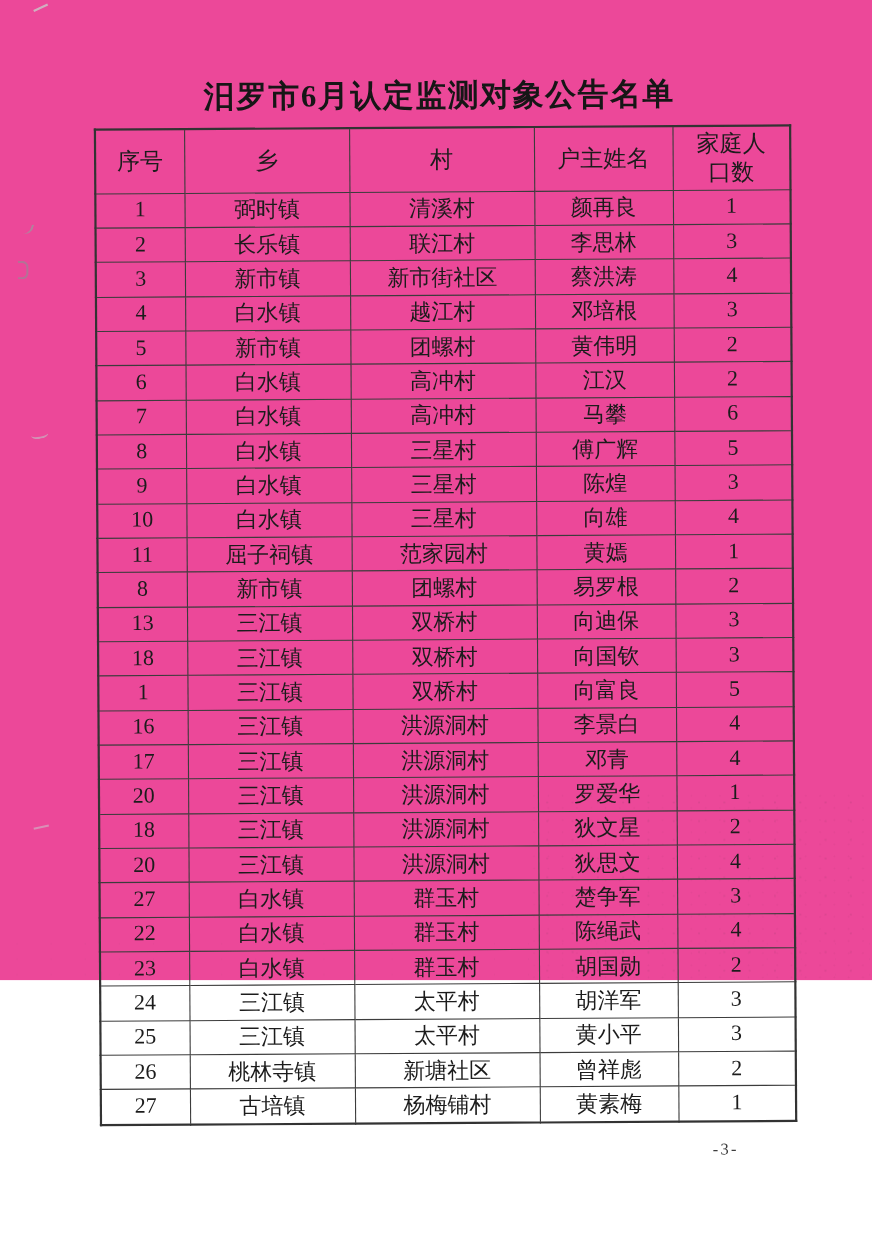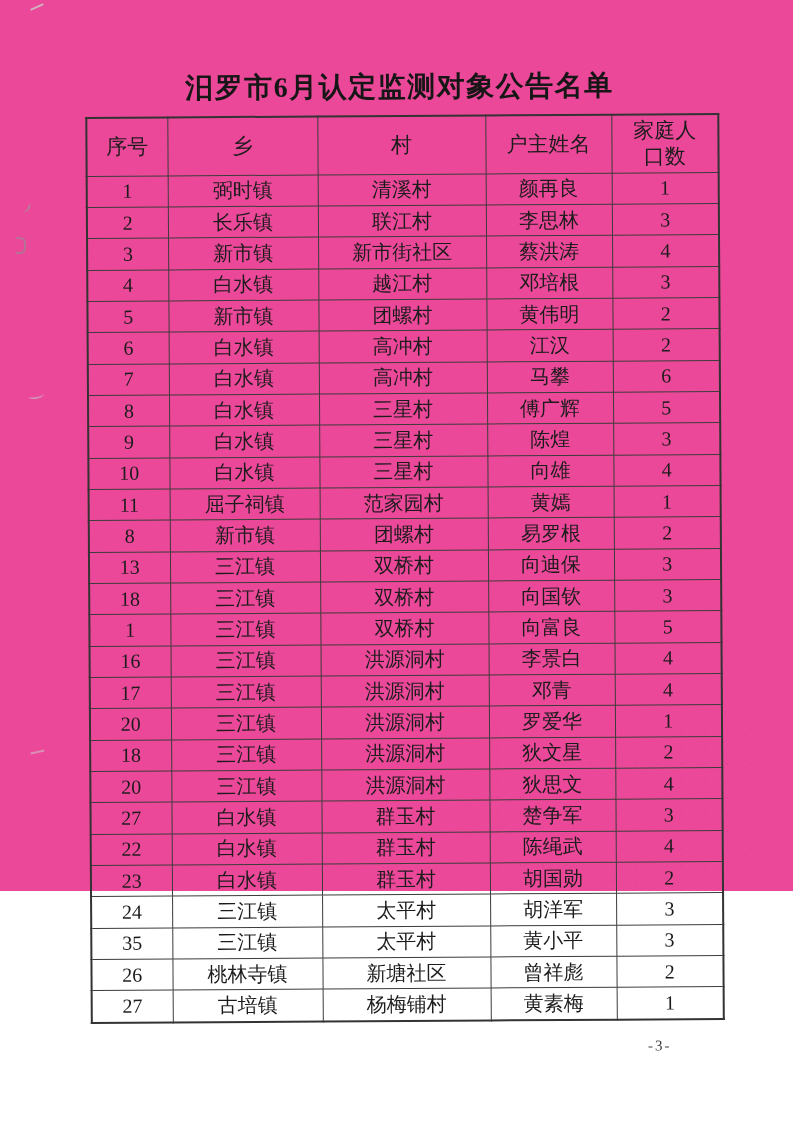--- a/index.html
+++ b/index.html
@@ -302,21 +302,21 @@
             <td>2</td>
           </tr>
           <tr>
             <td>24</td>
             <td>三江镇</td>
             <td>太平村</td>
             <td>胡洋军</td>
             <td>3</td>
           </tr>
           <tr>
-            <td>35</td>
+            <td>25</td>
             <td>三江镇</td>
             <td>太平村</td>
             <td>黄小平</td>
             <td>3</td>
           </tr>
           <tr>
             <td>26</td>
             <td>桃林寺镇</td>
             <td>新塘社区</td>
             <td>曾祥彪</td>

